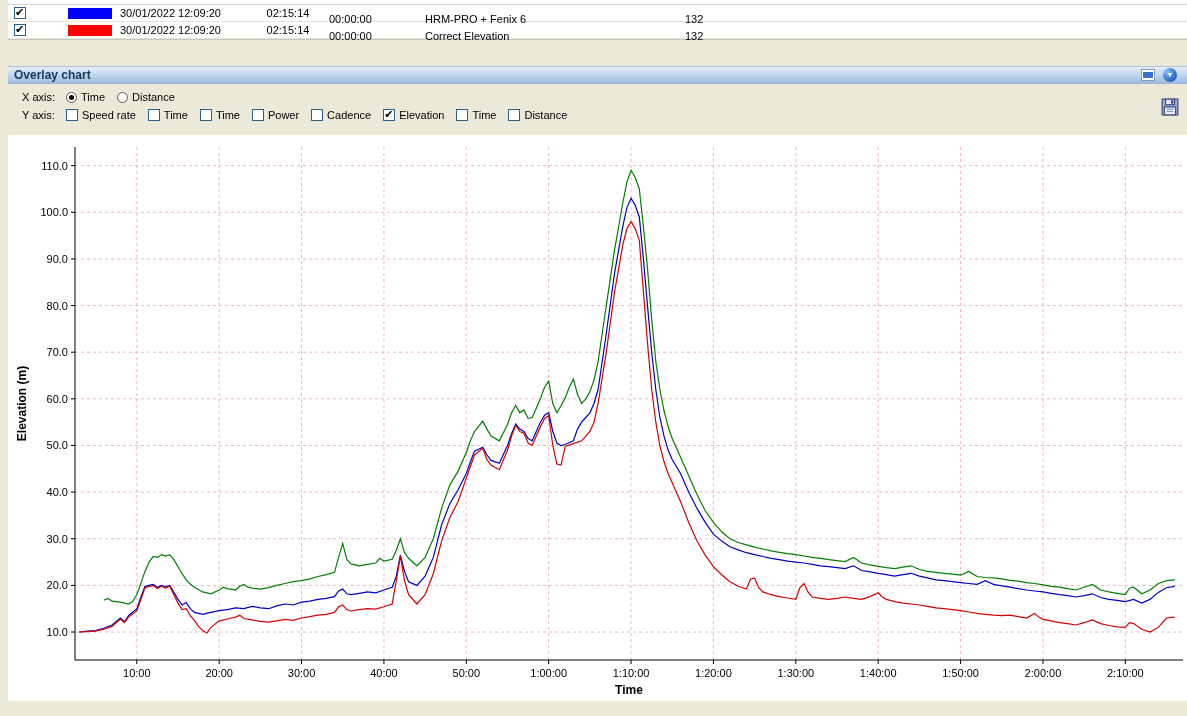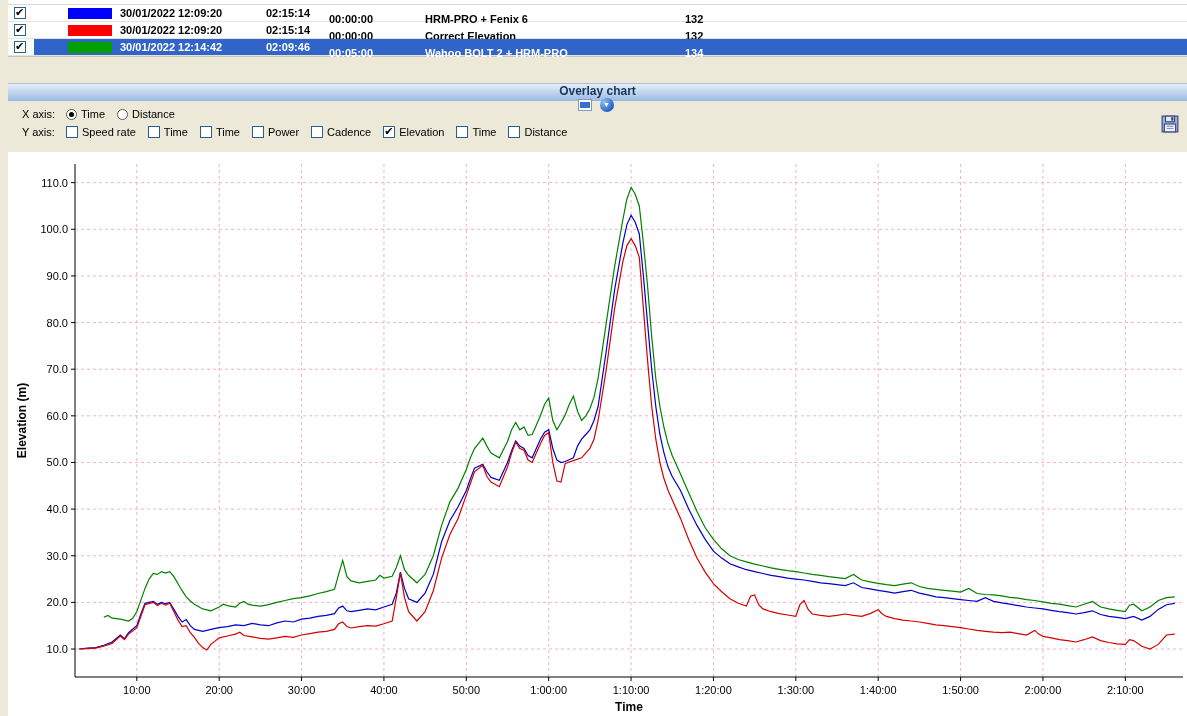--- a/index.html
+++ b/index.html
@@ -16,21 +16,21 @@
   .activity-table { background:#fff; border-bottom:1px solid #c8c6b8; }
   .partial-row { height:5px; background:#fff; border-bottom:1px solid #d8d8d0; }
   .trow { display:flex; align-items:stretch; height:17px; border-bottom:1px solid #e4e4dc; }
   .cb-cell { width:26px; display:flex; align-items:center; padding-left:6px; background:#fff; }
   .trow-content {
     flex:1; display:grid; align-items:center;
     grid-template-columns:82px 145px 52px 96px 260px 120px 1fr;
   }
   .trow-content.selected { background:#3164c8; color:#fff; }
   .swatch { width:44px; height:11px; margin-left:34px; }
-  .cell { padding-left:4px; white-space:nowrap; overflow:hidden;font-weight:bold; }
+  .cell { padding-left:4px; white-space:nowrap; overflow:hidden; }
   .cell.right { text-align:center; padding-right:2px; }
   .cell.pl16 { padding-left:16px;margin-top:12px; }
 
   
   .checkbox {
     width:12px; height:12px; background:#fff; border:1px solid #28628f;
     display:inline-block; position:relative; flex:none;
   }
   .checkbox.on::before {
     content:"\2714"; position:absolute; left:0px; top:-2px;
@@ -45,21 +45,20 @@
     border-radius:50%; background:#000;
   }
 
   
   .spacer { height:26px; background:#ece9d8; }
   .section-header {
     height:18px; display:flex; align-items:center;
     background:linear-gradient(#e6eefa, #9dbde2);
     border-top:1px solid #aebedb; border-bottom:1px solid #9cb4d8;
     padding:0 6px 0 6px;
-    flex-direction:column;
   }
   .section-title { font-weight:bold; font-size:12px; color:#16365c; flex:1; }
   .hdr-icons { display:flex; align-items:center; gap:8px; margin-right:4px; }
   .layout-icon {
     width:14px; height:12px; background:#fff; border:1px solid #7d9cc4;
     display:flex; flex-direction:column; justify-content:space-evenly; padding:1px;
   }
   .layout-icon .bar { height:3px; background:#3a6ec8; }
   .ball-icon {
     width:14px; height:14px; border-radius:50%;
@@ -110,34 +109,20 @@
         <span class="swatch" style="background: rgb(255, 0, 0);"></span>
         <span class="cell">30/01/2022 12:09:20</span>
         <span class="cell right">02:15:14</span>
         <span class="cell pl16">00:00:00</span>
         <span class="cell pl16">Correct Elevation</span>
         <span class="cell pl16">132</span>
         <span class="cell"></span>
       </div>
     </div>
 
-    <div class="trow">
-      <div class="cb-cell">
-        <span class="checkbox on"></span>
-      </div>
-      <div class="trow-content selected">
-        <span class="swatch" style="background: rgb(0, 160, 0);"></span>
-        <span class="cell">30/01/2022 12:14:42</span>
-        <span class="cell right">02:09:46</span>
-        <span class="cell pl16">00:05:00</span>
-        <span class="cell pl16">Wahoo BOLT 2 + HRM-PRO</span>
-        <span class="cell pl16">134</span>
-        <span class="cell"></span>
-      </div>
-    </div>
   </div>
 
   <div class="spacer"></div>
 
   <div class="section-header">
     <span class="section-title">Overlay chart</span>
     <span class="hdr-icons">
       <span class="layout-icon">
         <span class="bar"></span>
         <span class="bar"></span>

